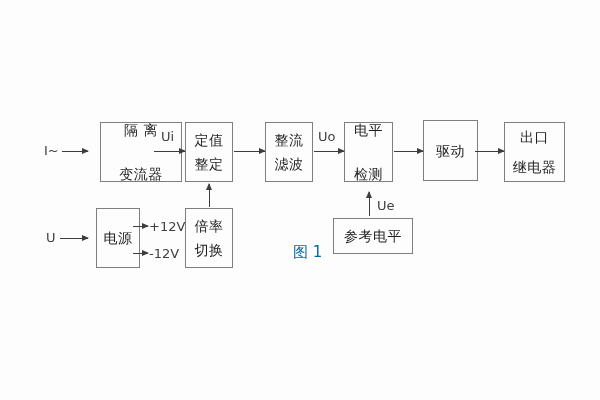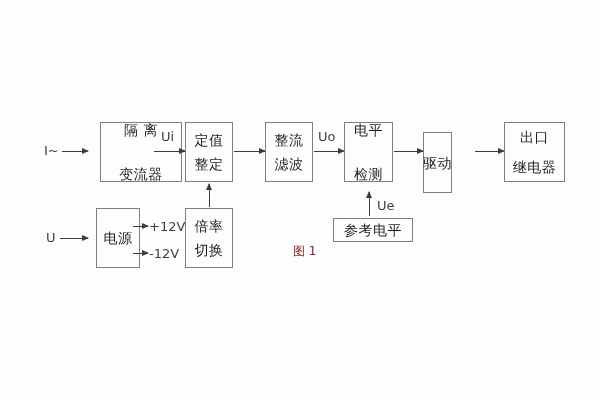--- a/index.html
+++ b/index.html
@@ -11,21 +11,21 @@
   }
   .blk {
     position:absolute; box-sizing:border-box;
     border:1px solid #7f7f7f; background:#fdfdfd;
     display:flex; flex-direction:column;
     align-items:center; justify-content:space-evenly;
     font-size:14px; letter-spacing:0.5px;
   }
   .blk span { line-height:1; white-space:nowrap; }
   .lbl { position:absolute; font-size:13px; line-height:1; white-space:nowrap; color:#404040; }
-  .caption { position:absolute; font-size:12px; line-height:1; color:#7f1d1d; }
+  .caption { position:absolute; font-size:15px; line-height:1; color:#0369a1; }
   .harrow { position:absolute; height:1px; background:#3c3c3c; }
   .harrow::after {
     content:""; position:absolute; right:-1px; top:-3px; width:0; height:0;
     border-left:7px solid #3c3c3c; border-top:3px solid transparent; border-bottom:3px solid transparent;
   }
   .varrow { position:absolute; width:1px; background:#3c3c3c; }
   .varrow::after {
     content:""; position:absolute; top:-1px; left:-3px; width:0; height:0;
     border-bottom:7px solid #3c3c3c; border-left:3px solid transparent; border-right:3px solid transparent;
   }
@@ -48,39 +48,39 @@
   <div class="blk" style="left:265px; top:122px; width:48px; height:60px;">
     <span>整流</span>
     <span>滤波</span>
   </div>
 
   <div class="blk" style="left:344px; top:122px; width:49px; height:60px;justify-content:space-between;">
     <span>电平</span>
     <span>检测</span>
   </div>
 
-  <div class="blk" style="left:423px; top:132px; width:29px; height:61px;">
+  <div class="blk" style="left:423px; top:120px; width:55px; height:61px;">
     <span>驱动</span>
   </div>
 
   <div class="blk" style="left:504px; top:122px; width:61px; height:60px;gap:10px;">
     <span>出口</span>
     <span>继电器</span>
   </div>
 
   <div class="blk" style="left:88px; top:208px; width:44px; height:60px;margin-left:8px;">
     <span>电源</span>
   </div>
 
   <div class="blk" style="left:185px; top:208px; width:48px; height:60px;">
     <span>倍率</span>
     <span>切换</span>
   </div>
 
-  <div class="blk" style="left:333px; top:218px; width:80px; height:24px;">
+  <div class="blk" style="left:333px; top:218px; width:80px; height:36px;">
     <span>参考电平</span>
   </div>
 
   <div class="lbl" style="left:44px; top:144px;">I~</div>
   <div class="lbl" style="left:46px; top:231px;">U</div>
   <div class="lbl" style="left:161px; top:130px;">Ui</div>
   <div class="lbl" style="left:318px; top:130px;">Uo</div>
   <div class="lbl" style="left:377px; top:199px;">Ue</div>
   <div class="lbl" style="left:149px; top:220px;">+12V</div>
   <div class="lbl" style="left:149px; top:247px;">-12V</div>

